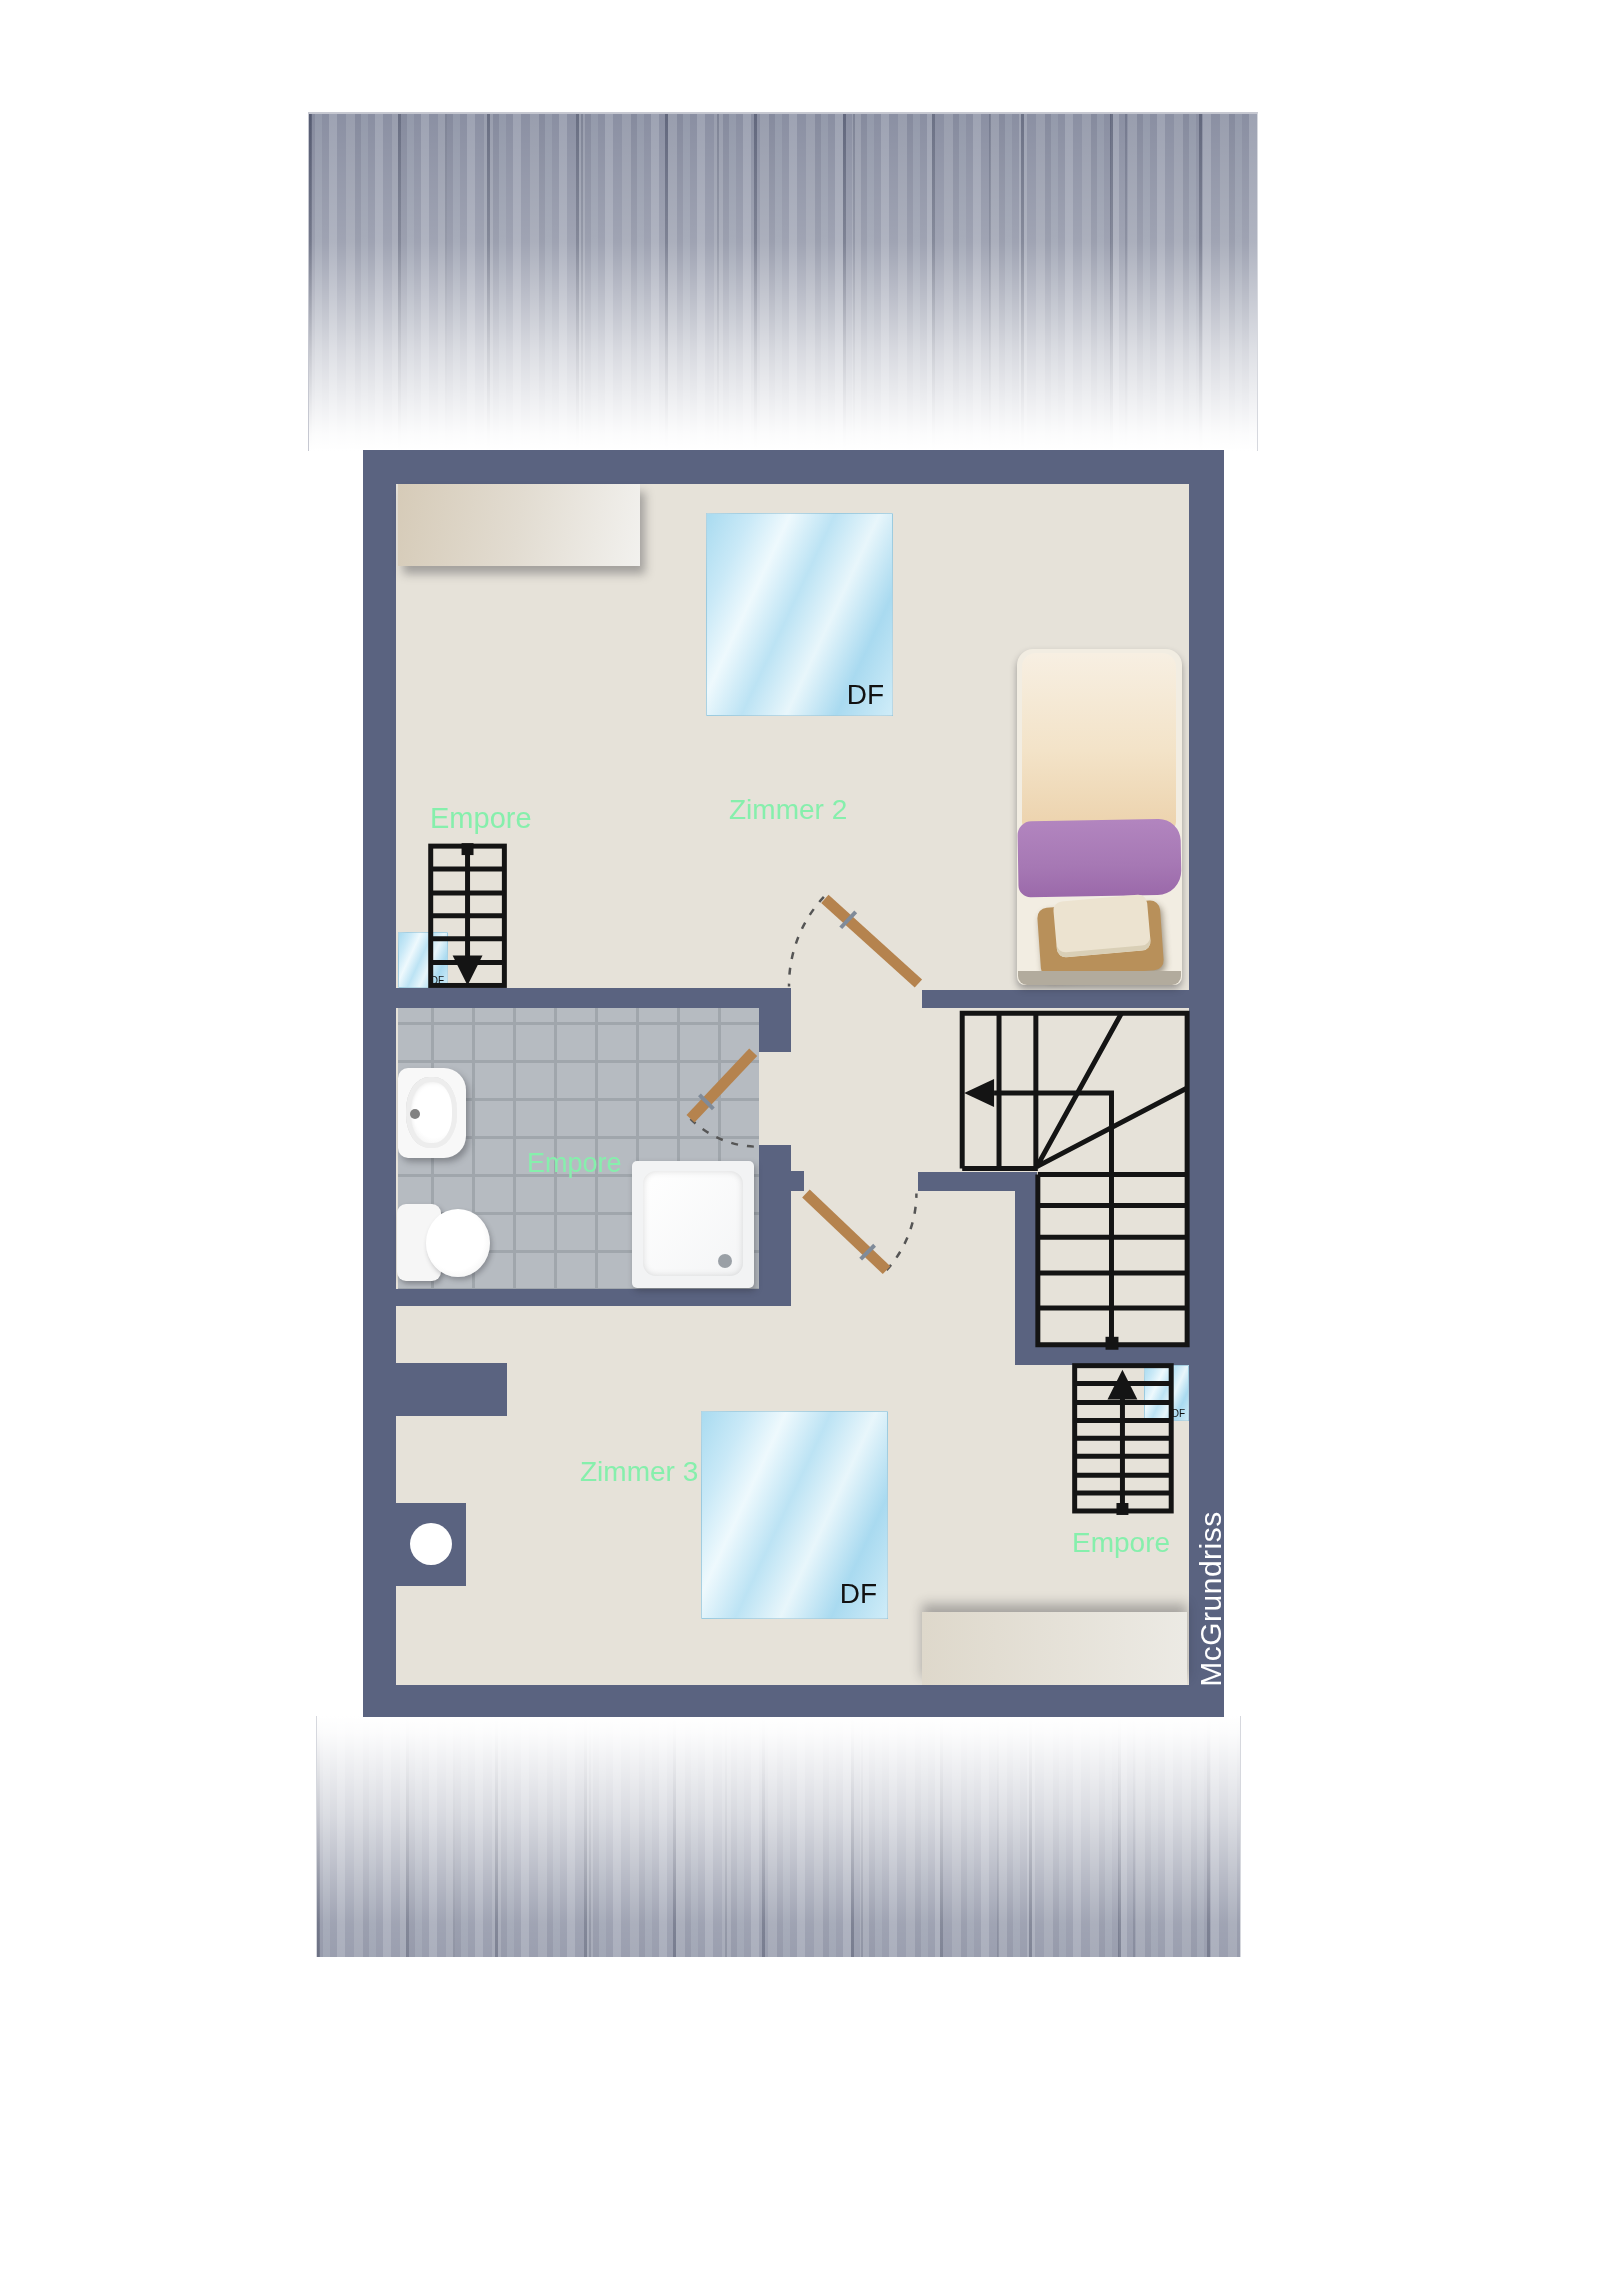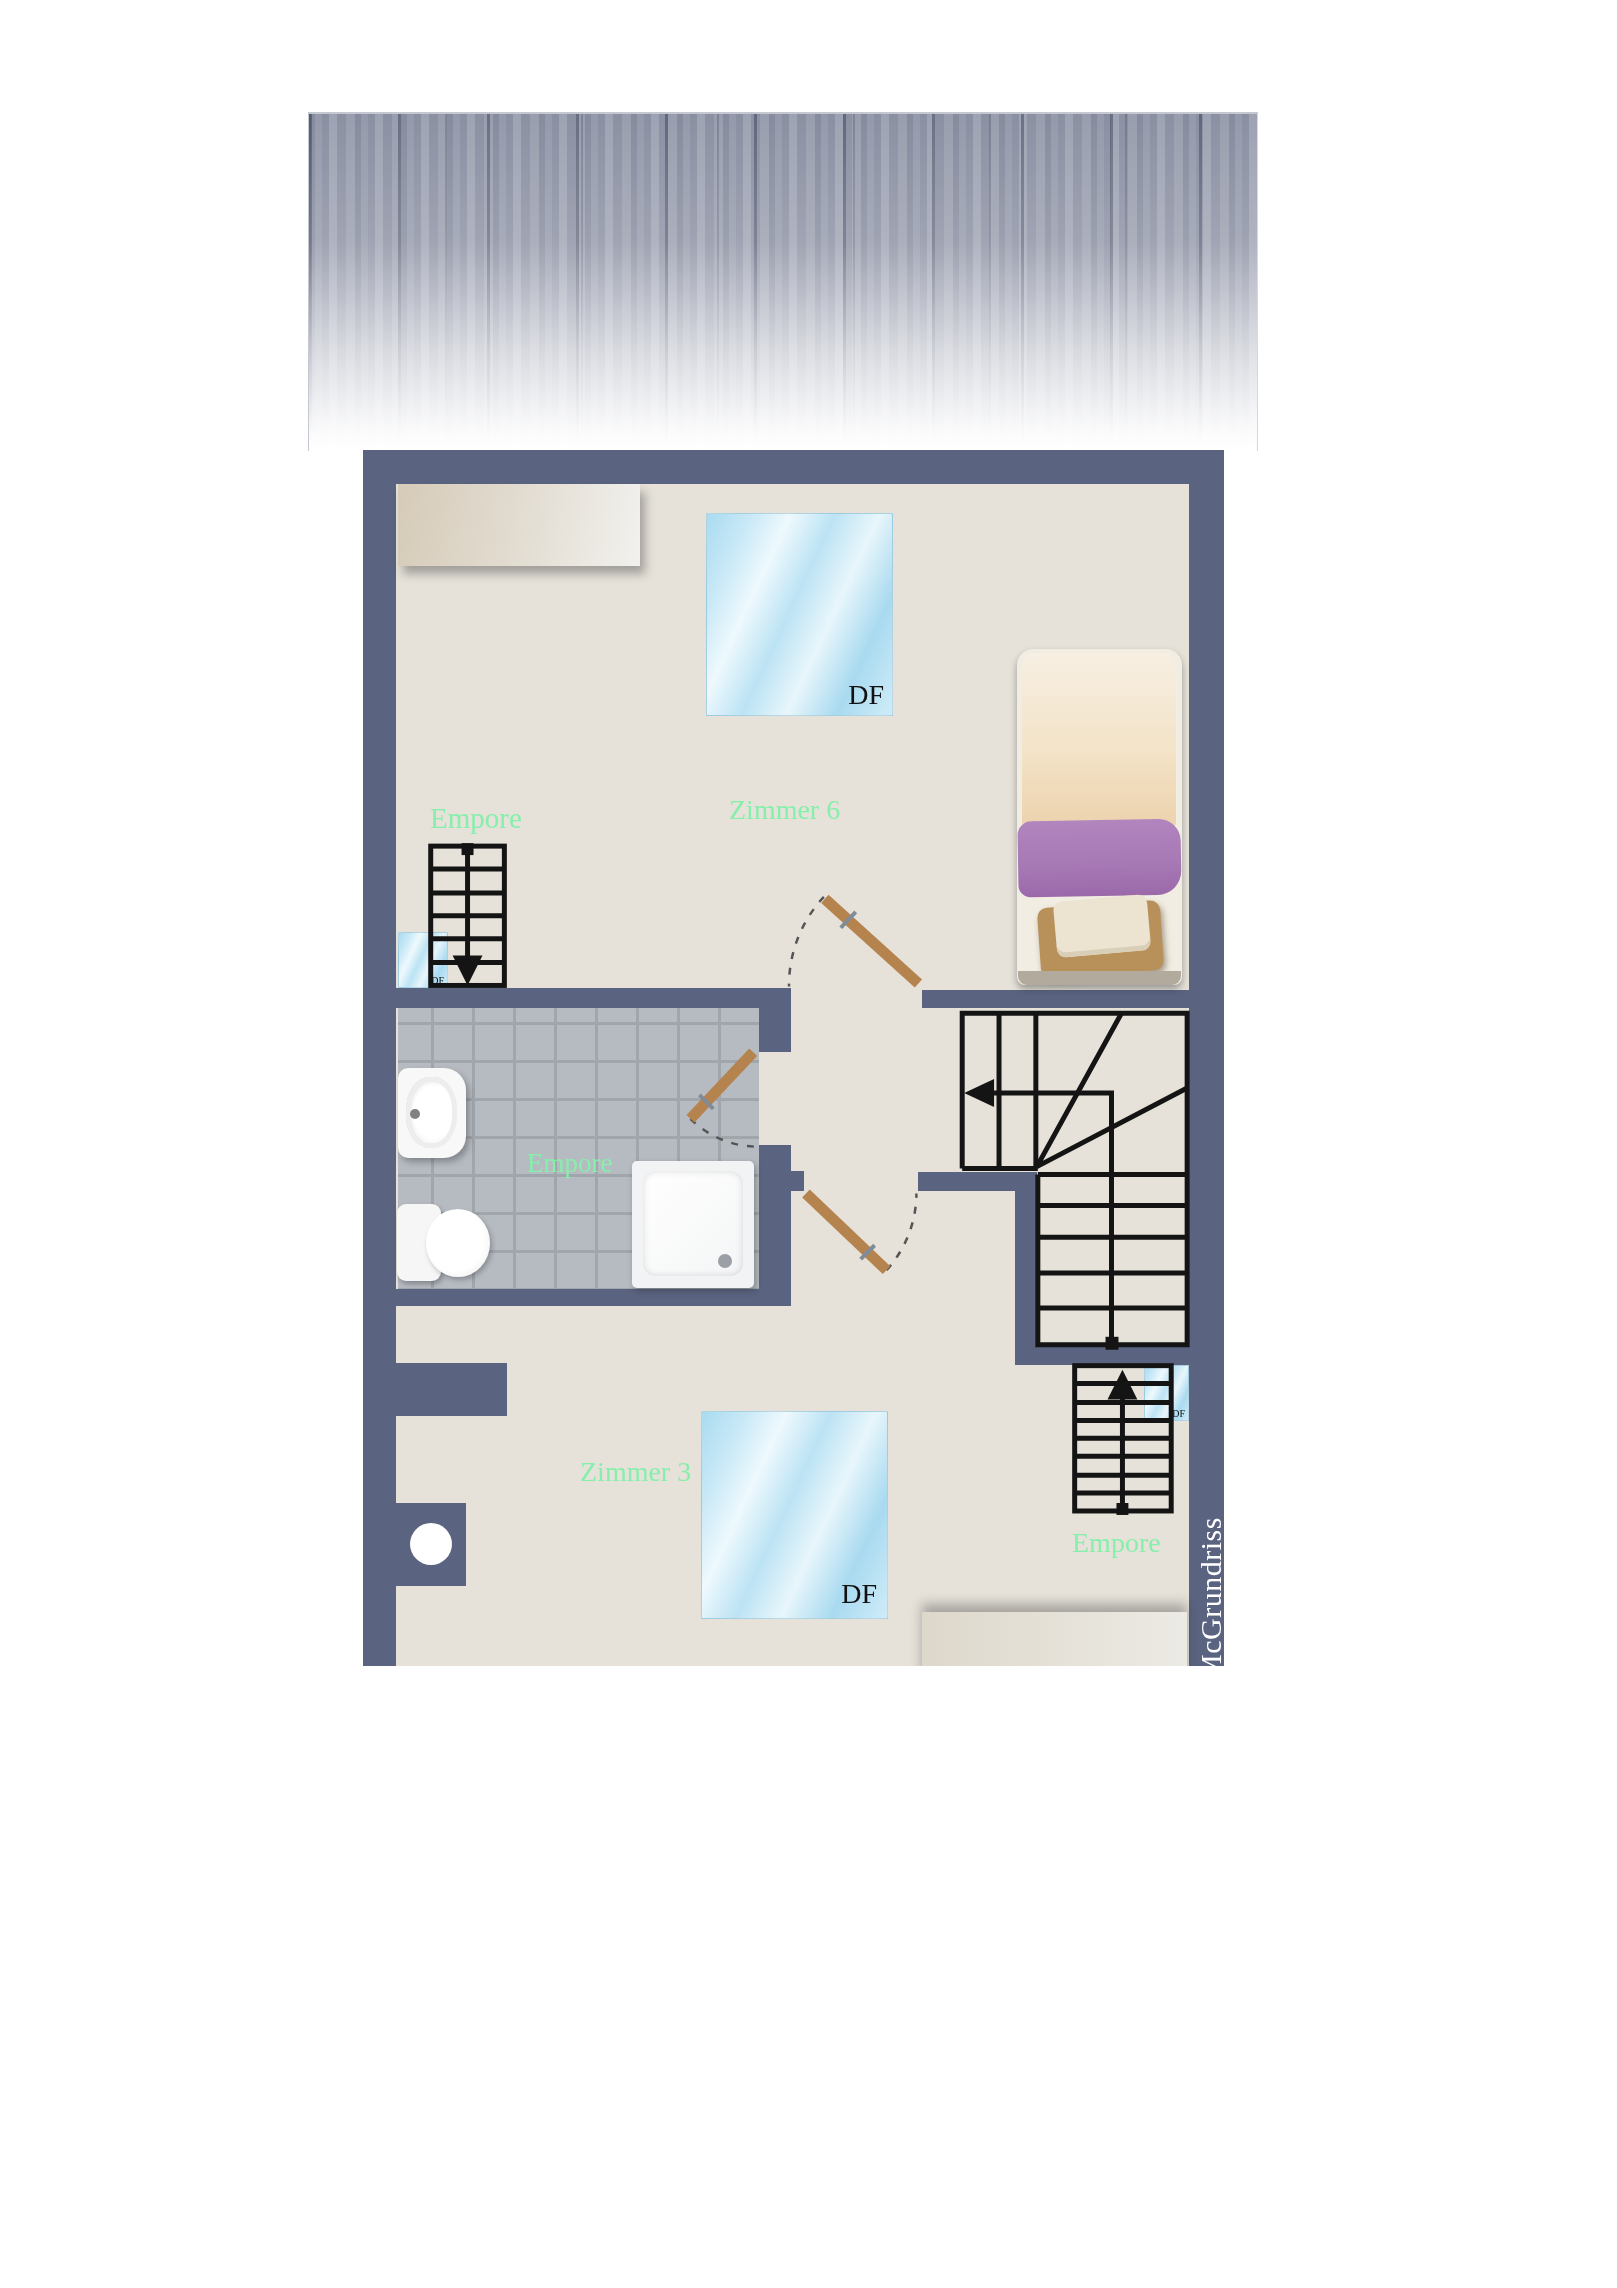--- a/index.html
+++ b/index.html
@@ -1,18 +1,18 @@
 <!DOCTYPE html>
 <html><head>
 <meta charset="utf-8">
 <style>
   html,body{margin:0;padding:0;background:#ffffff;}
   .canvas{
-    position:relative;width:1618px;height:1666px;background:#ffffff;overflow:hidden;
-    font-family:Liberation Serif, serif;color:#141414;
+    position:relative;width:1618px;height:1957px;background:#ffffff;overflow:hidden;
+    font-family:Liberation Sans, sans-serif;color:#141414;
   }
   
   .band{position:absolute;}
   .band-top{
     left:308px;top:112px;width:948px;height:337px;
     border-top:2px solid #c6c8d1;border-left:1px solid #c6c8d1;border-right:1px solid #d6d8de;
     background-color:#8e93a6;
     background-image:
       linear-gradient(to bottom, rgba(255,255,255,0) 0%, rgba(255,255,255,0.18) 38%, rgba(255,255,255,0.66) 70%, rgba(255,255,255,0.97) 95%, #ffffff 100%),
       repeating-linear-gradient(90deg, rgba(58,64,88,0.50) 0px 3px, rgba(58,64,88,0) 3px 89px),
@@ -185,21 +185,21 @@
       </g>
 
       <g>
         <path d="M891 1276 A115 115 0 0 0 921 1199" stroke="#555" stroke-width="2.5" stroke-dasharray="7 9" fill="none"></path>
         <line x1="810" y1="1199" x2="891" y2="1276" stroke="#b5834e" stroke-width="11"></line>
         <line x1="865" y1="1265" x2="879" y2="1251" stroke="#808b99" stroke-width="4"></line>
       </g>
     </svg>
 
     <span class="room-label" style="left:67px;top:352px;font-size:29px;">Empore</span>
-    <span class="room-label" style="left:366px;top:344px;">Zimmer 6</span>
+    <span class="room-label" style="left:366px;top:344px;">Zimmer 2</span>
     <span class="room-label" style="left:164px;top:698px;font-size:27px;">Empore</span>
     <span class="room-label" style="left:189px;top:1006px;margin-left:28px;">Zimmer 3</span>
     <span class="room-label" style="left:709px;top:1077px;">Empore</span>
 
     <div class="watermark">McGrundriss</div>
   </div>
 
 </div>
 
 

